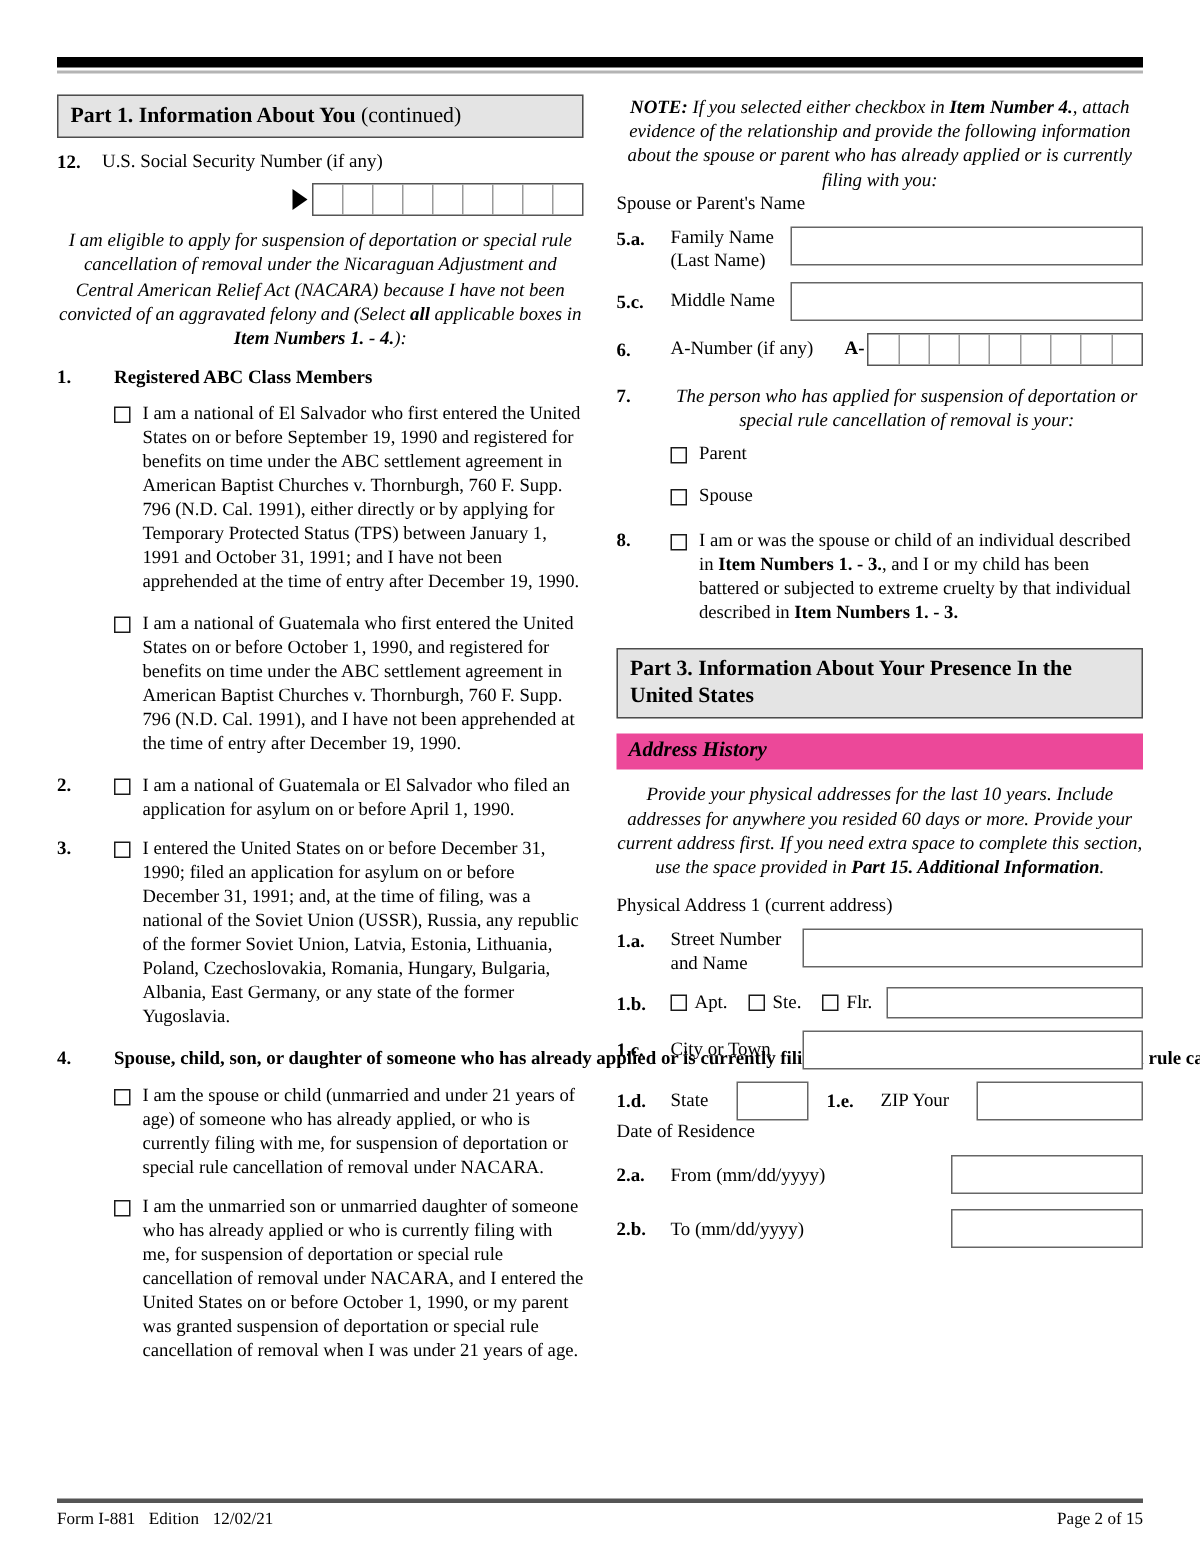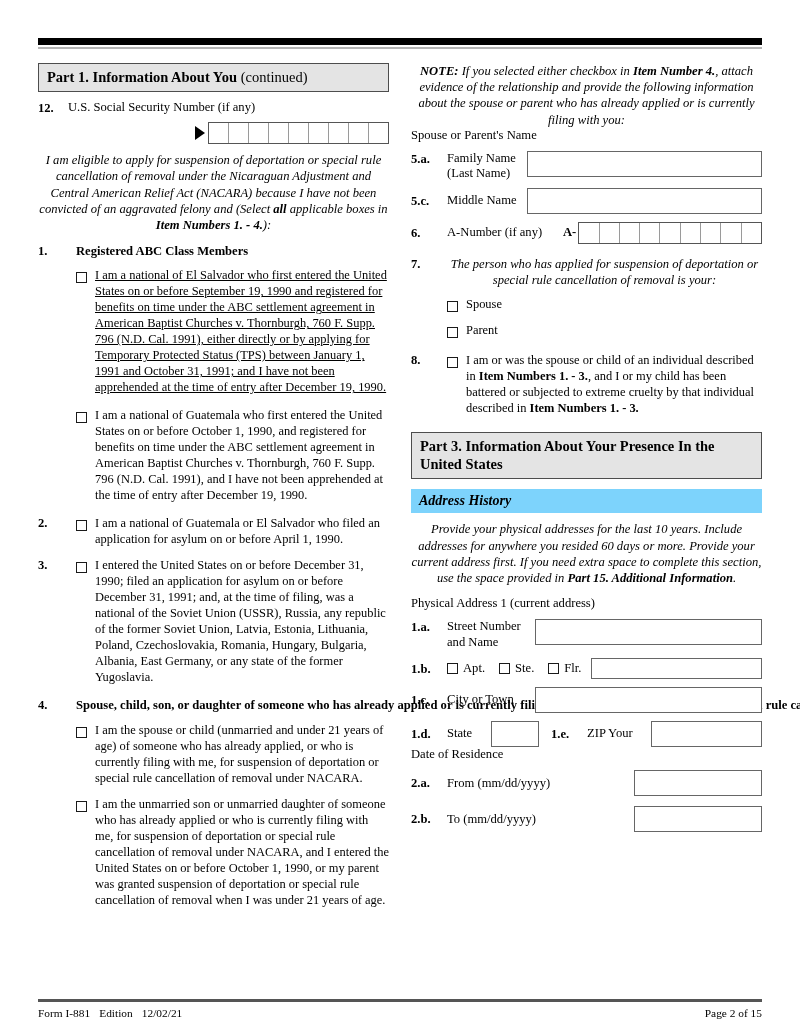--- a/index.html
+++ b/index.html
@@ -52,21 +52,21 @@
     border: 1.5px solid #4d4d4d;
     padding: 4px 8px 5px 8px;
     font-size: 14.5px;
     font-weight: bold;
     line-height: 1.25;
   }
   .part-header .cont {
     font-weight: normal;
   }
   .sub-header {
-    background: #7dd3fc;
+    background: #ec4899;
     padding: 4px 8px 4px 8px;
     font-size: 14px;
     font-weight: bold;
     font-style: italic;
   }
 
   
   .para {
     font-size: 12.6px;
     line-height: 1.285;
@@ -223,21 +223,21 @@
       </div>
 
 
       <div class="para mt8"><span>I am eligible to apply for suspension of deportation or special rule cancellation of removal under the Nicaraguan Adjustment and Central American Relief Act (NACARA) because I have not been convicted of an aggravated felony and (Select </span><b>all</b><span> applicable boxes in </span><b>Item Numbers 1. - 4.</b><span>):</span></div>
 
       <div class="row mt10">
         <div class="num num-w2">1.</div>
         <div class="num">Registered ABC Class Members</div>
       </div>
 
-      <div class="cb-row mt8" style="padding-left:38px;text-decoration:underline;">
+      <div class="cb-row mt8" style="padding-left:38px;">
         <div class="cb-cell"><span class="cb"></span></div>
         <div class="cb-text">I am a national of El Salvador who first entered the United States on or before September 19, 1990 and registered for benefits on time under the ABC settlement agreement in American Baptist Churches v. Thornburgh, 760 F. Supp. 796 (N.D. Cal. 1991), either directly or by applying for Temporary Protected Status (TPS) between January 1, 1991 and October 31, 1991; and I have not been apprehended at the time of entry after December 19, 1990.</div>
       </div>
 
       <div class="cb-row mt12" style="padding-left:38px;">
         <div class="cb-cell"><span class="cb"></span></div>
         <div class="cb-text">I am a national of Guatemala who first entered the United States on or before October 1, 1990, and registered for benefits on time under the ABC settlement agreement in American Baptist Churches v. Thornburgh, 760 F. Supp. 796 (N.D. Cal. 1991), and I have not been apprehended at the time of entry after December 19, 1990.</div>
       </div>
 
       <div class="row mt12">
@@ -308,28 +308,28 @@
           <div class="seg"></div>
           <div class="seg"></div>
         </div>
       </div>
 
       <div class="row mt12">
         <div class="num num-w3">7.</div>
         <div class="para" style="flex:1 1 auto;">The person who has applied for suspension of deportation or special rule cancellation of removal is your:</div>
       </div>
 
+      <div class="cb-row mt6" style="padding-left:36px;">
+        <div class="cb-cell"><span class="cb"></span></div>
+        <div class="cb-text">Parent</div>
+      </div>
+
       <div class="cb-row mt8" style="padding-left:36px;">
         <div class="cb-cell"><span class="cb"></span></div>
         <div class="cb-text">Spouse</div>
-      </div>
-
-      <div class="cb-row mt6" style="padding-left:36px;">
-        <div class="cb-cell"><span class="cb"></span></div>
-        <div class="cb-text">Parent</div>
       </div>
 
       <div class="row mt10">
         <div class="num num-w3">8.</div>
         <div class="cb-cell" style="padding-right:8px;"><span class="cb"></span></div>
         <div class="cb-text" style="flex:1 1 auto;"><span>I am or was the spouse or child of an individual described in </span><b>Item Numbers 1. - 3.</b><span>, and I or my child has been battered or subjected to extreme cruelty by that individual described in </span><b>Item Numbers 1. - 3.</b></div>
       </div>
 
       <div class="part-header mt16">
         <span>Part 3.  Information About Your Presence In the United States</span>

